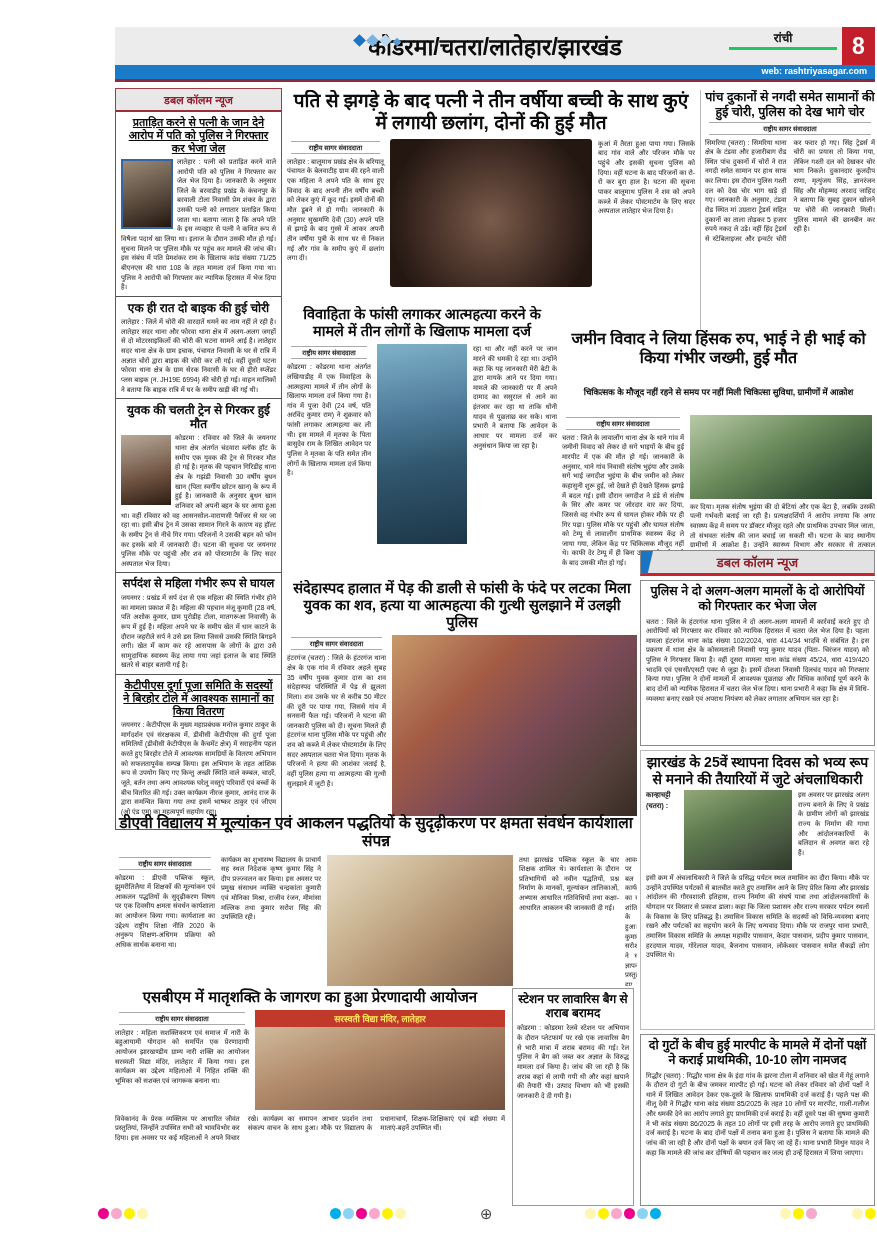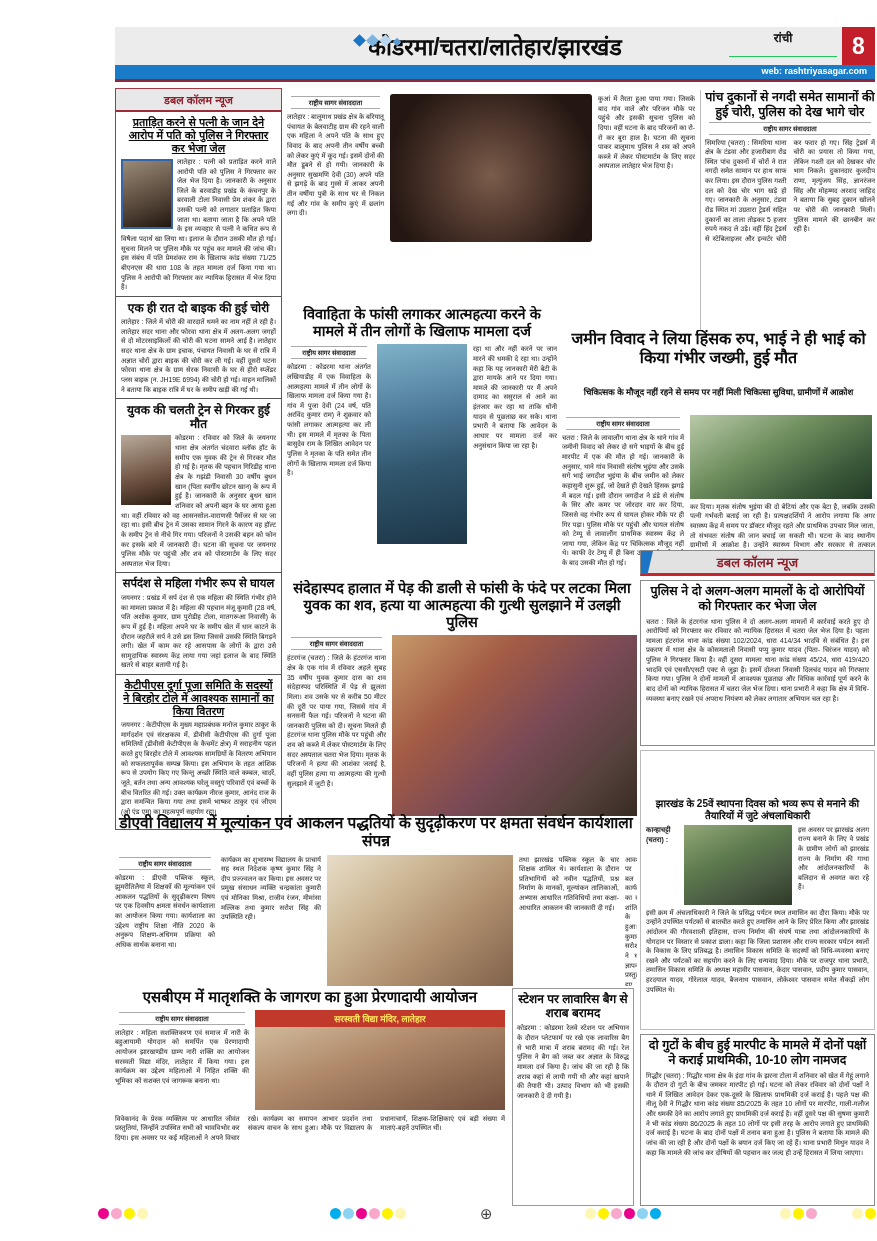--- a/index.html
+++ b/index.html
@@ -10,21 +10,21 @@
   
   #mast-bar{left:115px;top:27px;width:760px;height:38px;background:#ececec;}
   #mast-logo{left:0;top:0;width:232px;height:38px;background:#1b74c4;
              clip-path:polygon(0 0,88% 0,100% 100%,0 100%);display:flex;align-items:center;justify-content:center;}
   #mast-logo span{color:#fff;font-weight:bold;font-size:23px;letter-spacing:.5px;}
   .diamond{width:9px;height:9px;transform:rotate(45deg);display:inline-block;margin:2px;}
   #diamonds{left:238px;top:6px;width:60px;}
   #mast-region{left:0;top:0;width:760px;height:38px;display:flex;align-items:center;justify-content:center;
                font-weight:bold;font-size:23px;color:#0c0c0c;}
   #mast-city{right:38px;top:2px;width:108px;text-align:center;}
-  #mast-city .city{font-weight:bold;font-size:12px;border-bottom:1px solid #22c55e;padding-bottom:10px;}
+  #mast-city .city{font-weight:bold;font-size:12px;border-bottom:3px solid #22c55e;padding-bottom:1px;}
   #mast-city .date{font-size:7.5px;font-weight:bold;color:#222;padding-top:2px;margin-top:12px;}
   #mast-page{right:0;top:0;width:33px;height:38px;background:#c21f2a;color:#fff;display:flex;
              align-items:center;justify-content:center;font-size:23px;font-weight:bold;}
   #web-strip{left:115px;top:65px;width:760px;height:15px;background:#1a7cc9;color:#fff;
              font-size:9px;font-weight:bold;text-align:right;padding-right:8px;box-sizing:border-box;line-height:13px;}
   #mast-rule{left:115px;top:79px;width:760px;height:3px;background:#8e2a38;}
 
   
   .story-head{font-weight:bold;text-align:center;color:#0c0c0c;line-height:1.18;}
   .sub-head{font-weight:bold;text-align:center;color:#101010;}
@@ -76,21 +76,21 @@
 
   
   #right-box-head{left:640px;top:550px;width:235px;height:26px;background:#e2e2e2;border:1px solid #8a8a8a;
                   box-sizing:border-box;border-bottom:3px solid #c8242e;display:flex;align-items:center;justify-content:center;}
   #right-box-head .tab-txt{color:#8e1f2d;font-weight:bold;font-size:13px;}
   #right-box-head .wedge{position:absolute;left:0;top:0;width:12px;height:23px;background:#1b74c4;
                          clip-path:polygon(0 0,100% 0,55% 100%,0 100%);}
   #arrest-story{left:640px;top:580px;width:235px;height:166px;border:1px solid #8a8a8a;box-sizing:border-box;padding:3px 5px;}
   #arrest-story .story-head{font-size:12.5px;}
   #foundation-story{left:640px;top:750px;width:235px;height:280px;border:1px solid #bbb;box-sizing:border-box;padding:3px 5px;}
-  #foundation-story .story-head{font-size:10px;margin-top:44px;}
+  #foundation-story .story-head{font-size:14px;}
   #ph-group{width:108px;height:80px;flex:0 0 auto;
             background:linear-gradient(155deg,#93a878 0%,#5d7a4e 40%,#4a5a43 70%,#2d3a28 100%);}
   .dateline-col{flex:0 0 32px;font-size:7px;font-weight:bold;word-break:break-all;line-height:1.5;color:#222;}
 
   #groups-story{left:640px;top:1034px;width:235px;height:172px;border:1px solid #8a8a8a;box-sizing:border-box;padding:3px 5px;}
   #groups-story .story-head{font-size:12.5px;}
 
   
   #dav-story{left:115px;top:814px;width:522px;height:172px;}
   #dav-story .story-head{font-size:15.5px;}
@@ -167,20 +167,21 @@
       <div class="body-txt" style="margin-top:2px">जयनगर : प्रखंड में सर्प दंश से एक महिला की स्थिति गंभीर होने का मामला प्रकाश में है। महिला की पहचान मंजू कुमारी (28 वर्ष, पति अशोक कुमार, ग्राम पुरोडीह टोला, मातगरूआ निवासी) के रूप में हुई है। महिला अपने घर के समीप खेत में धान काटने के दौरान जहरीले सर्प ने उसे डस लिया जिससे उसकी स्थिति बिगड़ने लगी। खेत में काम कर रहे आसपास के लोगों के द्वारा उसे सामुदायिक स्वास्थ्य केंद्र लाया गया जहां इलाज के बाद स्थिति खतरे से बाहर बतायी गई है।</div>
     </div>
 
     <div class="lstory">
       <div class="story-head lhead">केटीपीएस दुर्गा पूजा समिति के सदस्यों ने बिरहोर टोले में आवश्यक सामानों का किया वितरण</div>
       <div class="body-txt" style="margin-top:2px">जयनगर : केटीपीएस के मुख्य महाप्रबंधक मनोज कुमार ठाकुर के मार्गदर्शन एवं संरक्षकत्व में, डीवीसी केटीपीएस की दुर्गा पूजा समितियों (डीवीसी केटीपीएस के कैचमेंट क्षेत्र) में सराहनीय पहल करते हुए बिरहोर टोले में आवश्यक सामग्रियों के वितरण अभियान को सफलतापूर्वक सम्पन्न किया। इस अभियान के तहत आंशिक रूप से उपयोग किए गए किन्तु अच्छी स्थिति वाले कम्बल, चादरें, जूते, बर्तन तथा अन्य आवश्यक घरेलू वस्तुएं परिवारों एवं बच्चों के बीच वितरित की गई। उक्त कार्यक्रम नीरज कुमार, आनंद राज के द्वारा समन्वित किया गया तथा इसमें भाष्कर ठाकुर एवं जीएम (ओ एंड एम) का महत्वपूर्ण सहयोग रहा।</div>
     </div>
   </div>
 
   <div class="abs clip" id="well-story">
+    <div class="story-head">पति से झगड़े के बाद पत्नी ने तीन वर्षीया बच्ची के साथ कुएं में लगायी छलांग, दोनों की हुई मौत</div>
     <div class="flexrow" style="margin-top:4px">
       <div class="ncol">
         <div class="byline">राष्ट्रीय सागर संवाददाता</div>
         <div class="body-txt">लातेहार : बालूमाथ प्रखंड क्षेत्र के बरियातू पंचायत के बेलवाटीह ग्राम की रहने वाली एक महिला ने अपने पति के साथ हुए विवाद के बाद अपनी तीन वर्षीय बच्ची को लेकर कुएं में कूद गई। इसमें दोनों की मौत डूबने से हो गयी। जानकारी के अनुसार सुखमणि देवी (30) अपने पति से झगड़े के बाद गुस्से में आकर अपनी तीन वर्षीया पुत्री के साथ घर से निकल गई और गांव के समीप कुएं में छलांग लगा दी।</div>
       </div>
       <div class="photo" id="ph-well"></div>
       <div class="ncol body-txt">कुआं में तैरता हुआ पाया गया। जिसके बाद गांव वाले और परिजन मौके पर पहुंचे और इसकी सूचना पुलिस को दिया। वहीं घटना के बाद परिजनों का रो-रो कर बुरा हाल है। घटना की सूचना पाकर बालूमाथ पुलिस ने शव को अपने कब्जे में लेकर पोस्टमार्टम के लिए सदर अस्पताल लातेहार भेज दिया है।</div>
     </div>
   </div>
 

